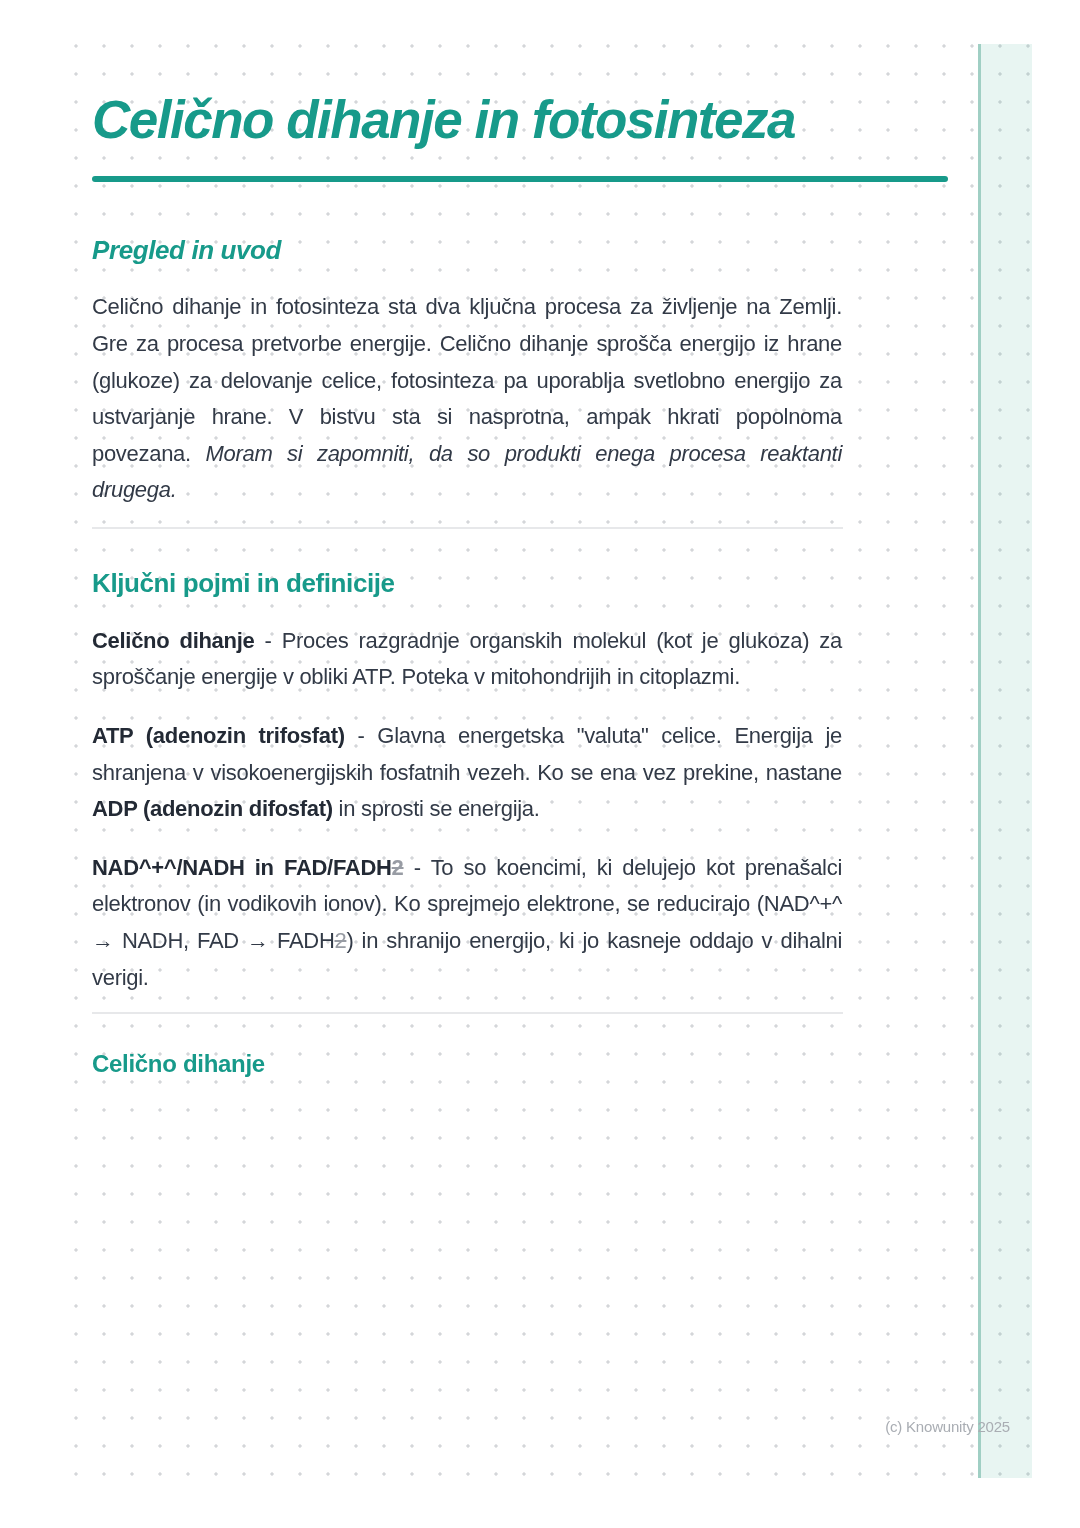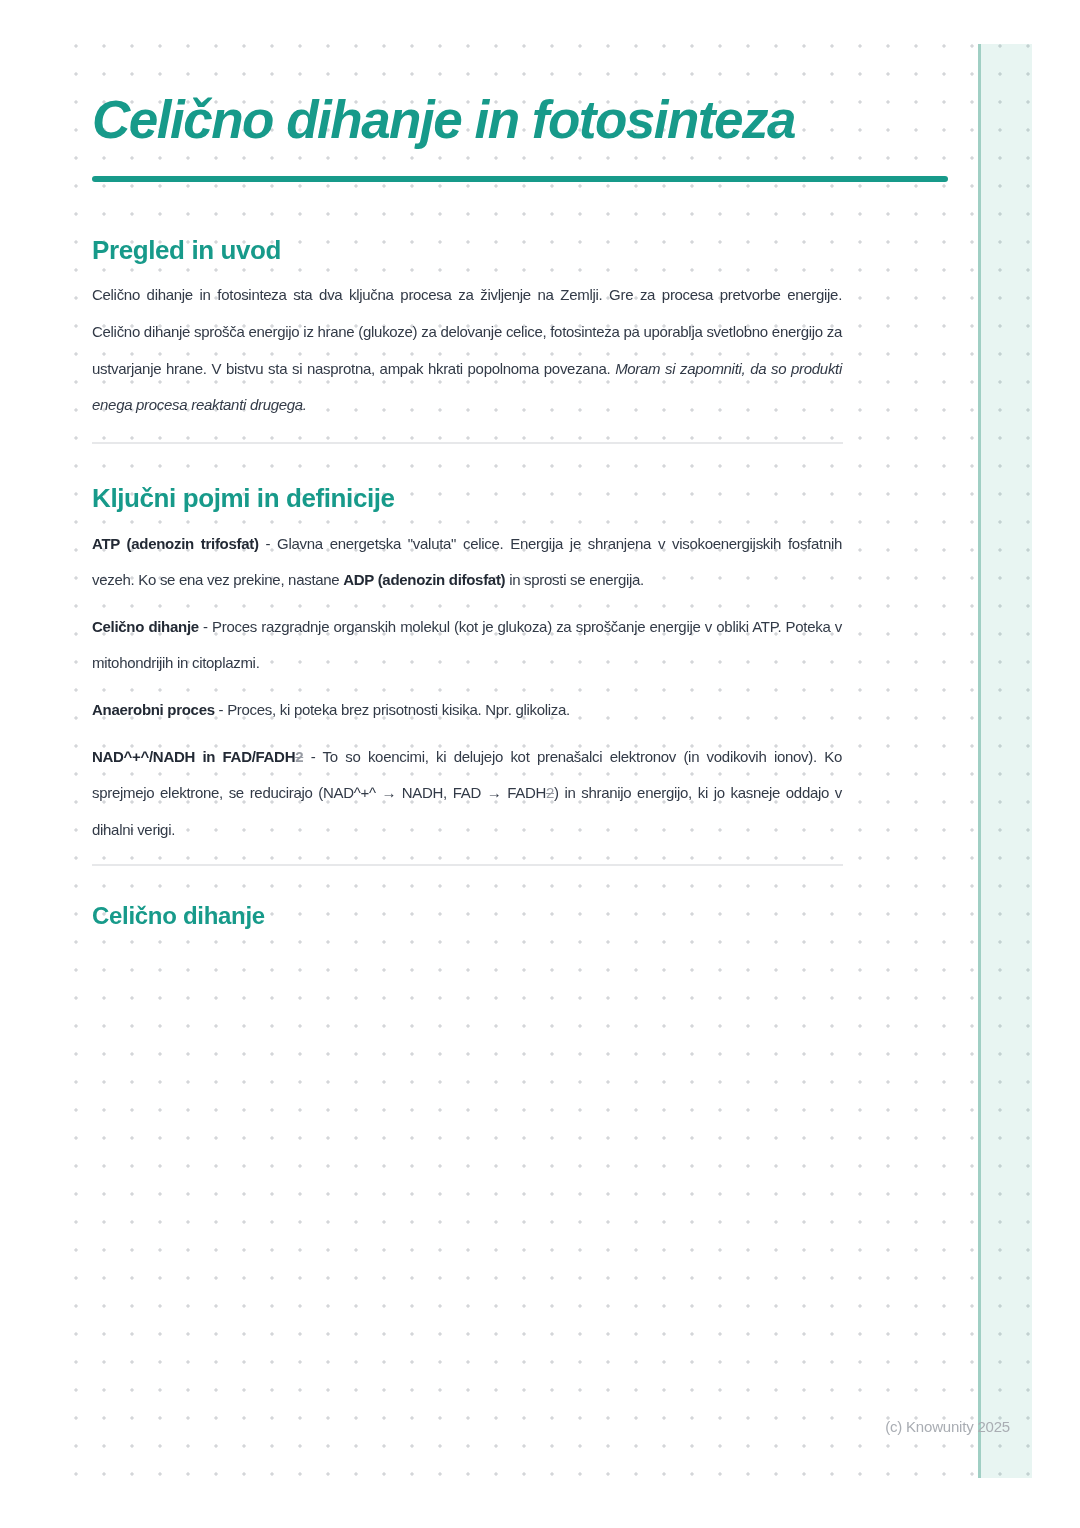--- a/index.html
+++ b/index.html
@@ -59,32 +59,32 @@
     background:var(--accent);
   }
   h2.sec{
     margin-top:38px;
     font-size:26px;
     line-height:1.3;
     letter-spacing:-0.4px;
     font-weight:700;
     color:var(--accent);
   }
-  h2.sec.first{margin-top:52px;}
+  h2.sec.first{margin-top:52px;font-style:italic;}
   h3.subsec{
     margin-top:34px;
     font-size:24px;
     line-height:1.3;
     letter-spacing:-0.3px;
     font-weight:700;
     color:var(--accent);
   }
   p.para{
-    margin-top:10px;
-    font-size:15px;
+    margin-top:22px;
+    font-size:22px;
     line-height:36.6px;
     letter-spacing:-0.3px;
     color:var(--body);
     text-align:justify;
   }
   p.para .b{font-weight:700;color:var(--bold);}
   p.para .i{font-style:italic;}
   p.para .s{color:var(--muted);text-decoration:line-through;}
   hr.divider{
     border:none;
@@ -113,22 +113,21 @@
 </div>
 
 <div class="content">
   <h1 class="doc-title">Celično dihanje in fotosinteza</h1>
   <div class="title-rule"></div>
   <div id="doc-sections">
       <h2 class="sec first">Pregled in uvod</h2>
       <p class="para"><span class="">Celično dihanje in fotosinteza sta dva ključna procesa za življenje na Zemlji. Gre za procesa pretvorbe energije. Celično dihanje sprošča energijo iz hrane (glukoze) za delovanje celice, fotosinteza pa uporablja svetlobno energijo za ustvarjanje hrane. V bistvu sta si nasprotna, ampak hkrati popolnoma povezana. </span><span class="i ">Moram si zapomniti, da so produkti enega procesa reaktanti drugega.</span></p>
       <hr class="divider">
       <h2 class="sec">Ključni pojmi in definicije</h2>
+      <p class="para"><span class="b ">Celično dihanje</span><span class=""> - Proces razgradnje organskih molekul (kot je glukoza) za sproščanje energije v obliki ATP. Poteka v mitohondrijih in citoplazmi.</span></p>
       <p class="para"><span class="b ">ATP (adenozin trifosfat)</span><span class=""> - Glavna energetska "valuta" celice. Energija je shranjena v visokoenergijskih fosfatnih vezeh. Ko se ena vez prekine, nastane </span><span class="b ">ADP (adenozin difosfat)</span><span class=""> in sprosti se energija.</span></p>
-      <p class="para"><span class="b ">Celično dihanje</span><span class=""> - Proces razgradnje organskih molekul (kot je glukoza) za sproščanje energije v obliki ATP. Poteka v mitohondrijih in citoplazmi.</span></p>
-      <p class="para"><span class="b ">Anaerobni proces</span><span class=""> - Proces, ki poteka brez prisotnosti kisika. Npr. glikoliza.</span></p>
       <p class="para"><span class="b ">NAD^+^/NADH in FAD/FADH</span><span class="b s">2</span><span class=""> - To so koencimi, ki delujejo kot prenašalci elektronov (in vodikovih ionov). Ko sprejmejo elektrone, se reducirajo (NAD^+^ → NADH, FAD → FADH</span><span class="s">2</span><span class="">) in shranijo energijo, ki jo kasneje oddajo v dihalni verigi.</span></p>
       <hr class="divider second">
       <h3 class="subsec">Celično dihanje</h3>
     </div>
 </div>
 
 <div class="watermark">(c) Knowunity 2025</div>
 
 </body></html>

